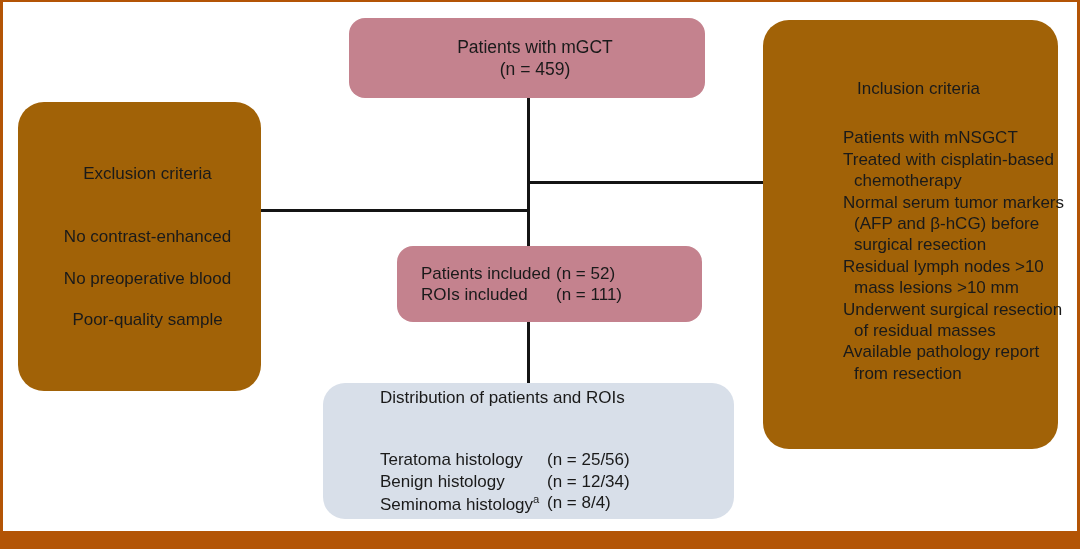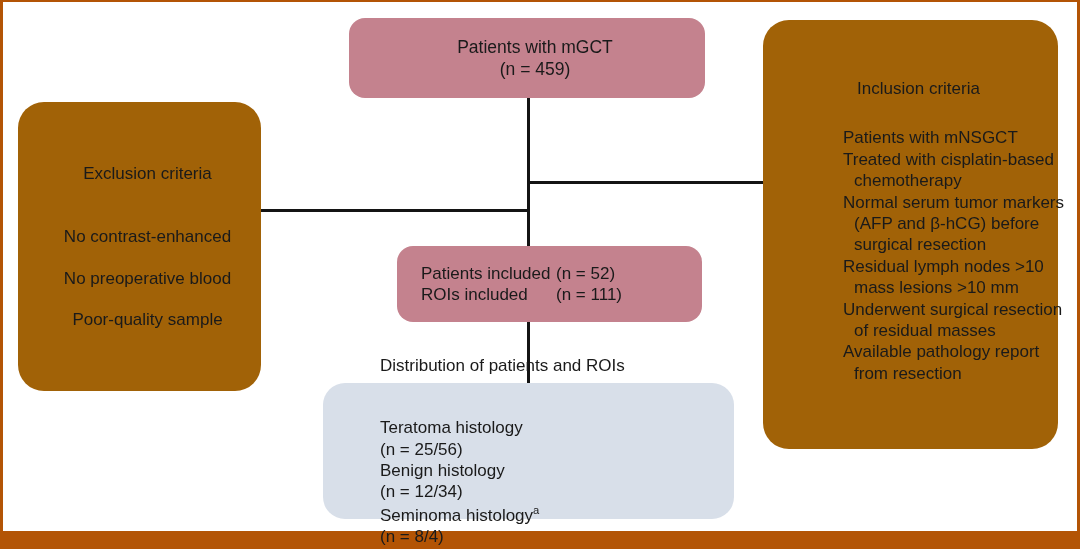--- a/index.html
+++ b/index.html
@@ -84,21 +84,21 @@
     font-size: 17px; padding-left: 24px;
   }
   #node-included .row { display: flex; }
   #node-included .row .lbl { width: 135px; }
 
   #node-distribution {
     left: 323px; top: 383px; width: 411px; height: 136px;
     display: flex; flex-direction: column; justify-content: center;
     font-size: 17px; padding-left: 57px; gap: 41px;
   }
-  #node-distribution .row { display: flex; flex-direction: column; }
+  #node-distribution .row { display: flex; }
   #node-distribution .row .lbl { width: 167px; }
   #node-distribution .head { }
   sup { font-size: 0.66em; vertical-align: super; }
 </style>
 </head>
 <body>
 
 <div id="canvas">
 
   <div class="frame-edge frame-top"></div>

